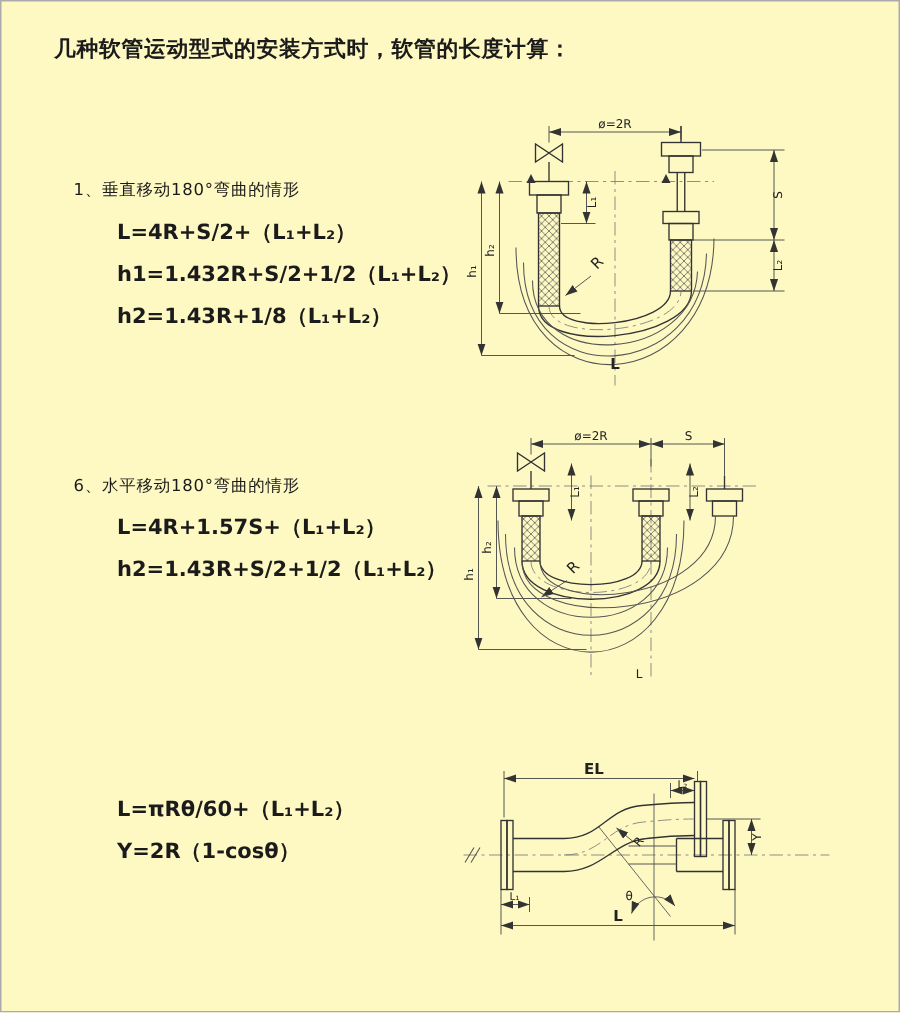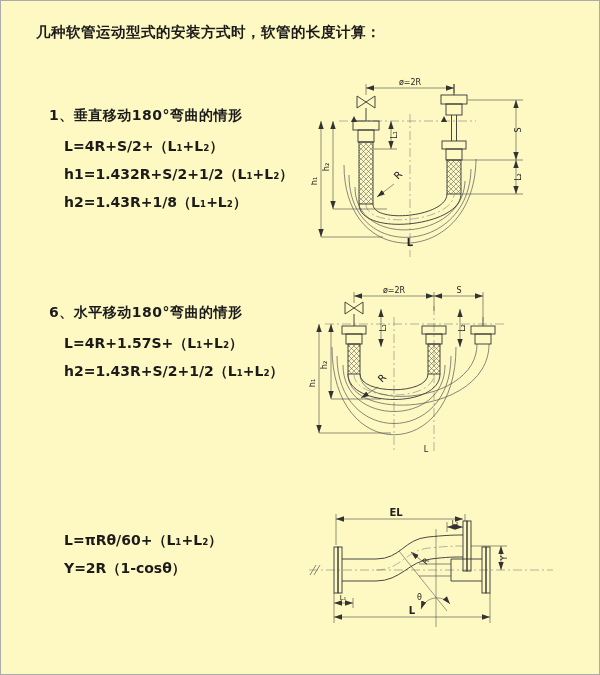--- a/index.html
+++ b/index.html
@@ -6,22 +6,22 @@
   .page{
     position:relative;width:598px;height:673px;box-sizing:content-box;
     border:1px solid #ababab;background:#fef9c3;overflow:hidden;
     font-family:"DejaVu Sans","Liberation Sans",sans-serif;color:#1b1b1b;
   }
   .title{
     position:absolute;left:35px;top:22px;font-size:14.5px;font-weight:600;
     letter-spacing:0.5px;white-space:nowrap;
   }
   .sec{position:absolute;left:48px;}
-  .sec-heading{font-size:14px;font-weight:700;letter-spacing:0.5px;white-space:nowrap;}
-  .formulas{margin-top:13px;margin-left:15px;}
+  .sec-heading{font-size:11px;font-weight:400;letter-spacing:0.5px;white-space:nowrap;margin-top:12px;}
+  .formulas{margin-top:13px;margin-left:29px;}
   .formula{font-size:14px;font-weight:600;margin-bottom:12px;white-space:nowrap;height:16px;line-height:16px;}
   .diag{position:absolute;}
   svg text{font-size:8px;fill:#222;font-family:"DejaVu Sans","Liberation Sans",sans-serif;}
   svg .bigL{font-size:10px;font-weight:bold;}
   svg .medL{font-size:10px;}
 </style>
 </head>
 <body>
 
 <div class="page">

